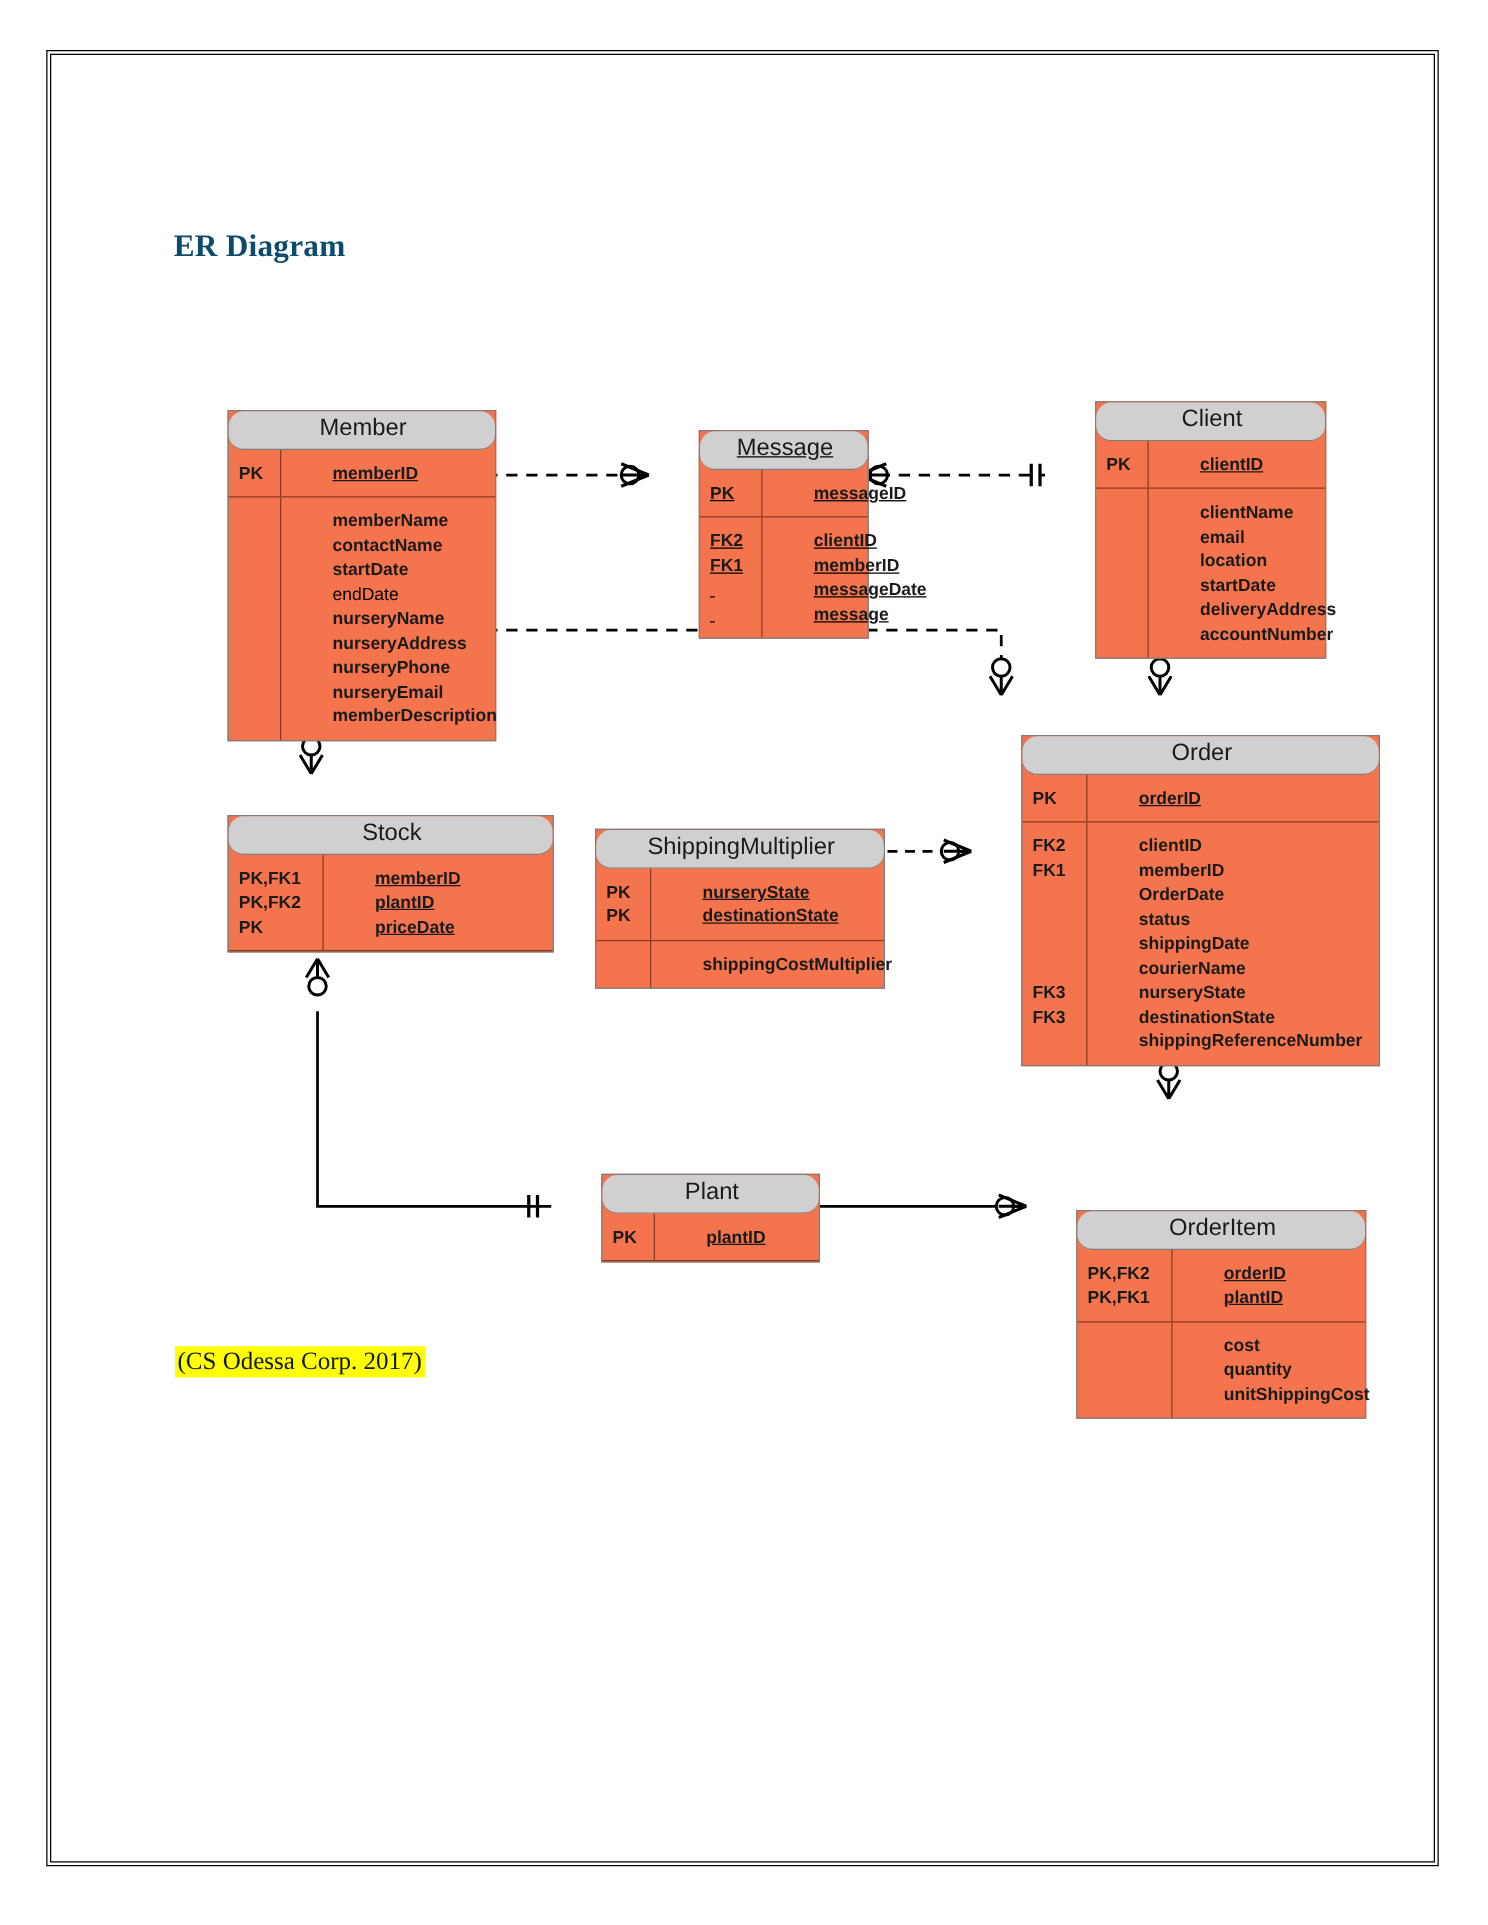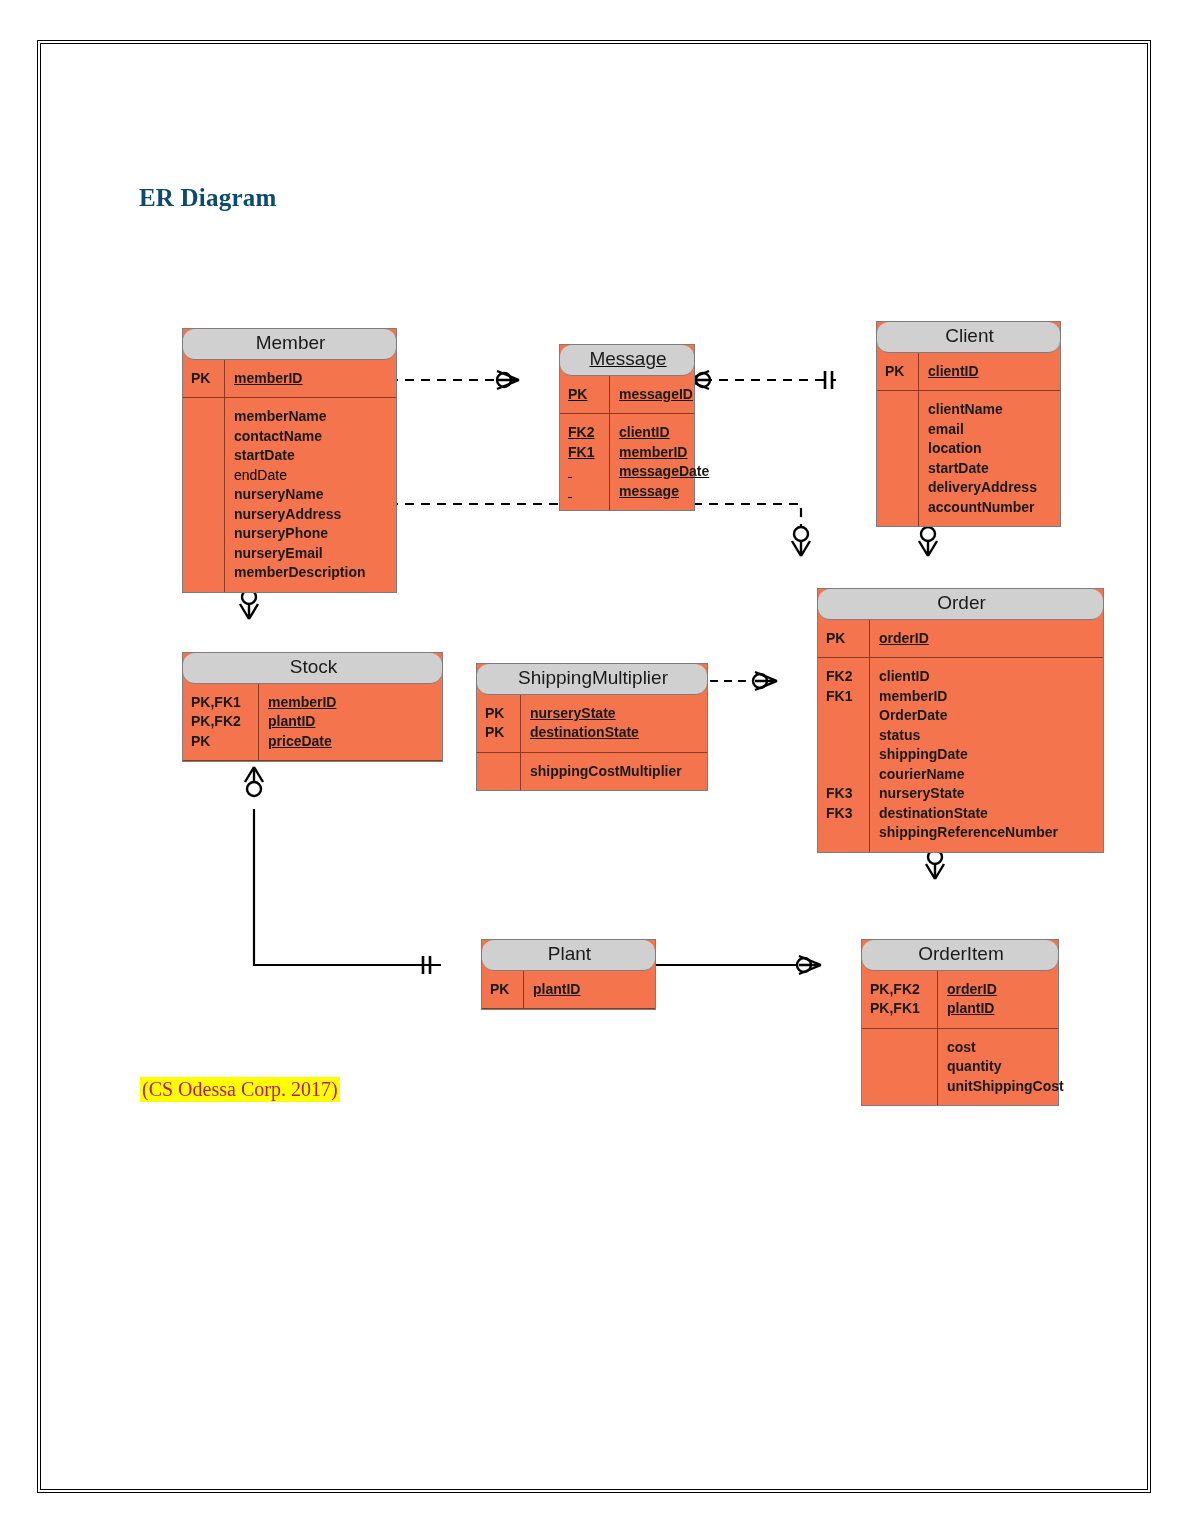--- a/index.html
+++ b/index.html
@@ -41,21 +41,21 @@
     letter-spacing: 0.2px;
     white-space: nowrap;
   }
   
   #doc-caption {
     position: absolute;
     left: 99px;
     top: 1033px;
     font-family: "Liberation Serif", serif;
     font-size: 20px;
-    color: #be185d;
+    color: #0f172a;
     background: #ffff00;
     padding: 1px 2px;
     white-space: nowrap;
   }
   
   #connectors {
     position: absolute;
     left: 0;
     top: 0;
     width: 1108px;
@@ -78,20 +78,21 @@
     font-size: 19px;
     font-weight: normal;
     padding: 4px 0 5px 2px;
     line-height: 1.1;
     border-radius: 12px;
   }
   .sect {
     display: flex;
     border-bottom: 1px solid #8a3a22;
     box-sizing: border-box;
+    gap: 32px;
   }
   .sect.last {
     border-bottom: none;
   }
   .keycol {
     flex: 0 0 auto;
     border-right: 1px solid #8a3a22;
     box-sizing: border-box;
     padding: 9px 6px 9px 8px;
     color: #1a1a1a;
@@ -324,21 +325,21 @@
         </div>
         <div class="entity" style="left: 440px; top: 895px; width: 175px;">
           <div class="ent-header">Plant</div>
           <div class="sect">
             <div class="keycol" style="width: 42px; min-width: 42px;"><div class="keyline">PK</div></div>
             <div class="attrcol">
               <div class="attr pk">plantID</div>
             </div>
           </div>
         </div>
-        <div class="entity" style="left: 820px; top: 895px; width: 198px;">
+        <div class="entity" style="left: 820px; top: 924px; width: 232px;">
           <div class="ent-header">OrderItem</div>
           <div class="sect">
             <div class="keycol" style="width: 76px; min-width: 76px;"><div class="keyline">PK,FK2</div><div class="keyline">PK,FK1</div></div>
             <div class="attrcol">
               <div class="attr pk">orderID</div>
               <div class="attr pk">plantID</div>
             </div>
           </div>
           <div class="sect last">
             <div class="keycol" style="width: 76px; min-width: 76px;"><div class="keyline">&nbsp;</div><div class="keyline">&nbsp;</div><div class="keyline">&nbsp;</div></div>

